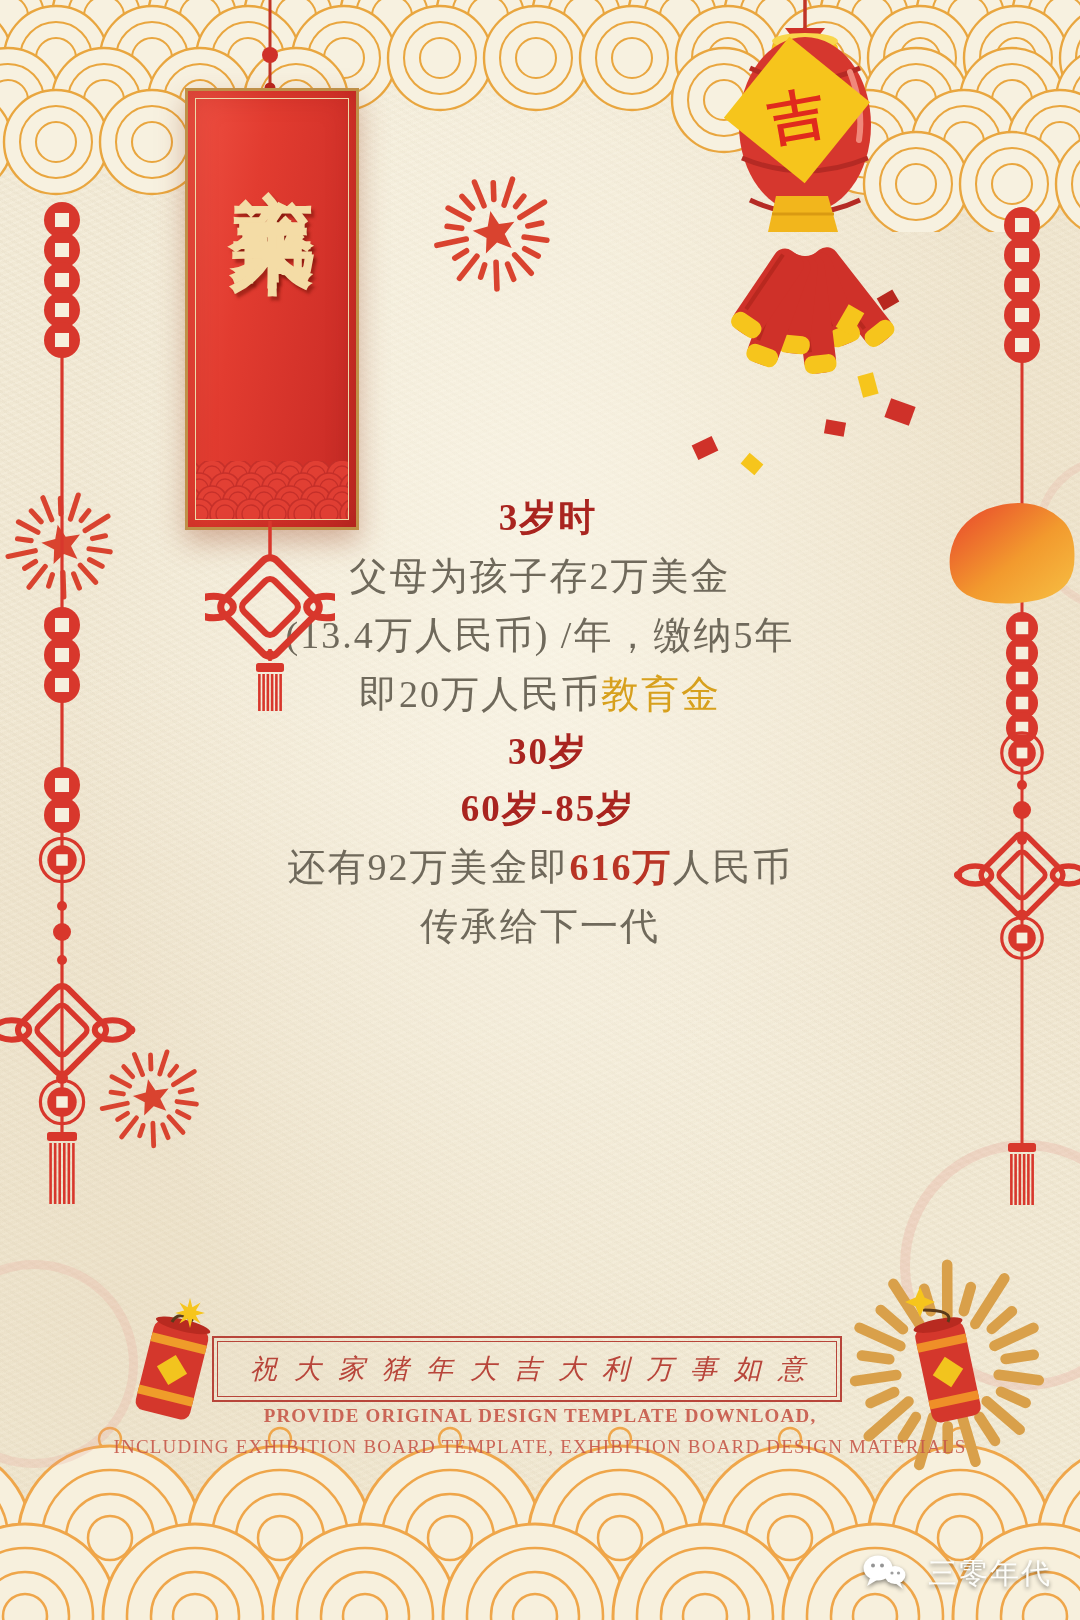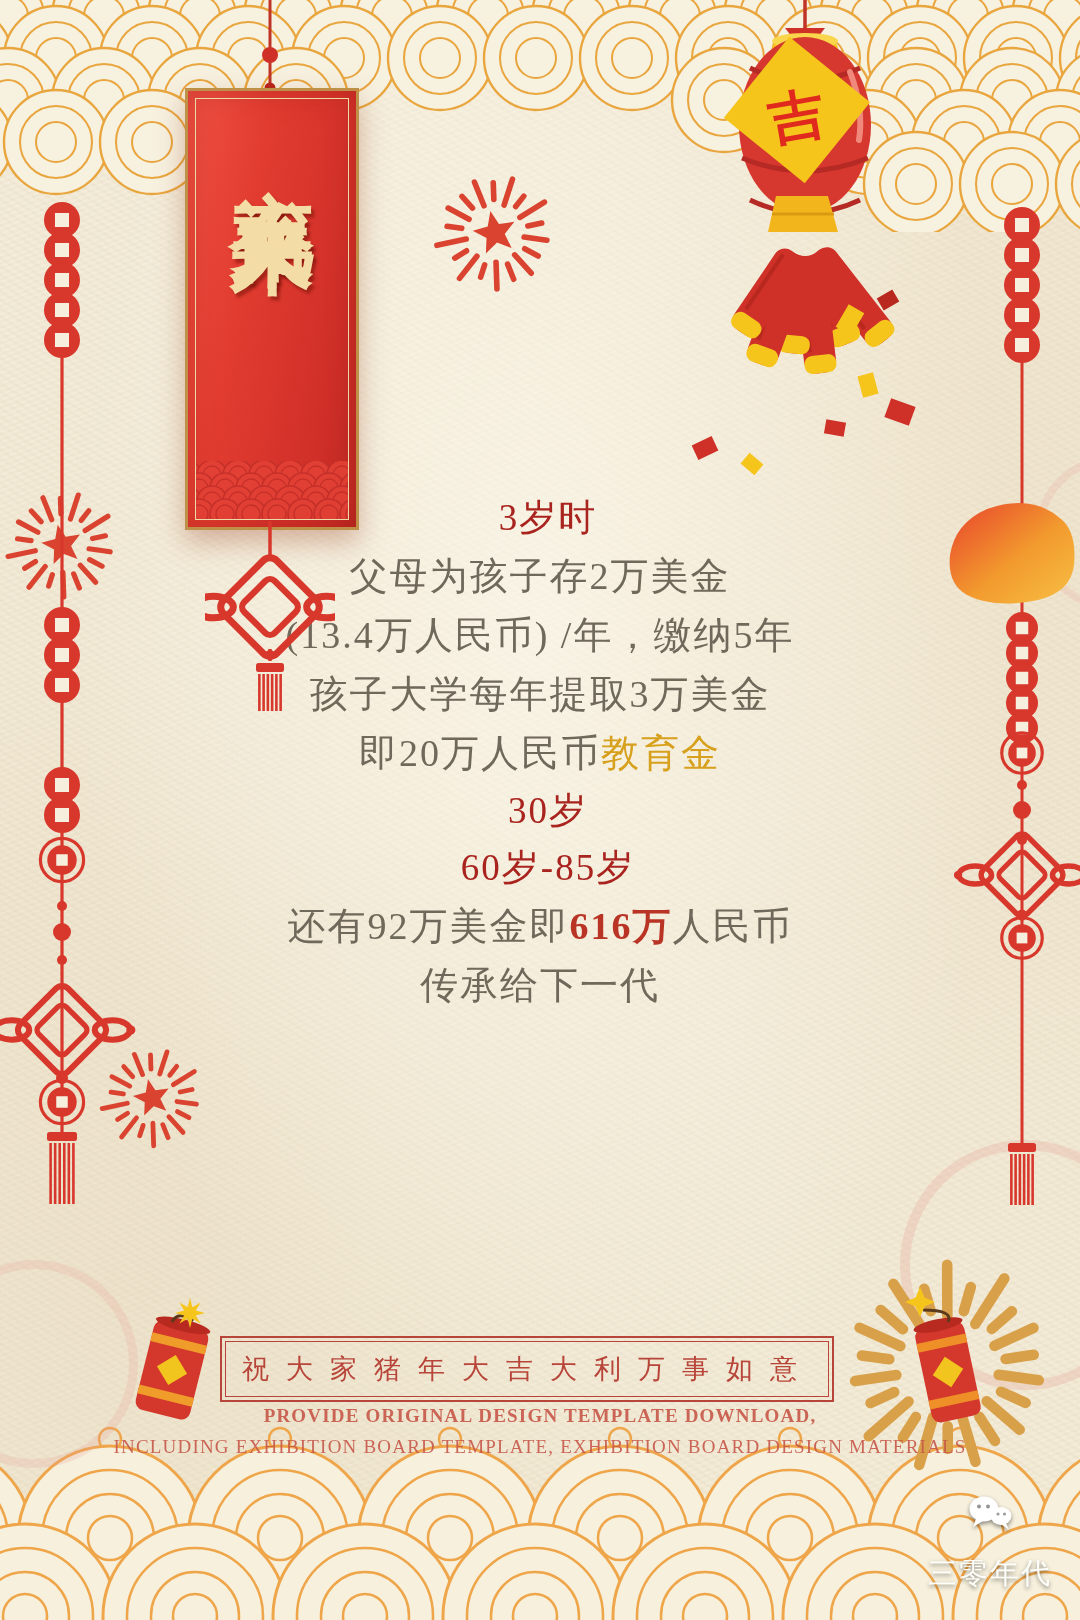--- a/index.html
+++ b/index.html
@@ -21,38 +21,38 @@
     box-shadow:0 12px 26px rgba(150,60,30,.35), inset 0 0 30px rgba(120,10,5,.25);}
   .scroll-inner{position:absolute;inset:7px;border:1.5px solid #ecd9a8;overflow:hidden;}
   .scroll-title{position:absolute;left:50%;top:22px;transform:translateX(-50%);
     writing-mode:vertical-rl;text-orientation:upright;
     font-size:84px;font-weight:700;line-height:1.0;letter-spacing:8px;
     color:var(--scroll-text);text-shadow:3px 4px 3px rgba(120,20,10,.55);}
   .scroll-waves{position:absolute;left:0;right:0;bottom:0;height:58px;width:100%;opacity:.9;}
   
   .content{position:absolute;left:0;right:0;top:497px;text-align:center;z-index:3;}
   .section{margin-bottom:2px;}
-  .section-heading{font-size:37px;line-height:42px;font-weight:400;color:var(--heading);
+  .section-heading{font-size:37px;line-height:42px;font-weight:700;color:var(--heading);
     letter-spacing:2px;margin:0 0 15px 16px;}
   .section-line{font-size:38px;line-height:44px;color:var(--body);letter-spacing:2px;margin:11px 0 15px 0;}
   .seg-default{color:var(--body);}
   .seg-gold{color:var(--gold);}
   .seg-red{color:var(--accent);font-weight:700;}
   
   .banner{position:absolute;left:527px;top:1336px;transform:translateX(-50%);z-index:3;
     border:2.5px solid var(--banner);padding:3px;background:rgba(255,255,255,0.02);}
-  .banner-in{border:1.5px solid var(--banner);padding:9px 14px 9px 16px;white-space:nowrap;}
+  .banner-in{border:1.5px solid var(--banner);padding:9px 14px 9px 32px;white-space:nowrap;font-style:italic;}
   .banner-in span{font-size:27px;color:var(--banner);letter-spacing:17px;font-weight:500;}
   
   .eng{position:absolute;left:0;right:0;text-align:center;color:var(--english);
     font-size:19px;letter-spacing:1.2px;opacity:.9;z-index:3;}
   .eng1{top:1405px;font-weight:bold;} .eng2{top:1436px;}
   
-  .watermark{position:absolute;right:28px;bottom:26px;z-index:6;display:flex;align-items:center;gap:21px;
-    filter:drop-shadow(0 2px 2px rgba(0,0,0,.45));flex-direction:column;}
+  .watermark{position:absolute;right:28px;bottom:26px;z-index:6;display:flex;align-items:flex-start;gap:21px;
+    filter:drop-shadow(0 2px 2px rgba(0,0,0,.45));}
   .wm-text{font-family:"Liberation Sans","DejaVu Sans",sans-serif;font-size:29px;color:#fdfdfa;letter-spacing:2px;}
   
   .ring{position:absolute;border-radius:50%;z-index:0;}
   .ring1{left:900px;top:1140px;width:230px;height:230px;border:10px solid rgba(231,160,150,.28);}
   .ring2{left:-70px;top:1260px;width:190px;height:190px;border:9px solid rgba(231,160,150,.22);}
   .ring3{left:1035px;top:455px;width:140px;height:140px;border:8px solid rgba(231,160,150,.20);}
   
   .lantern-char{position:absolute;left:765px;top:80px;width:64px;text-align:center;z-index:3;
     font-size:56px;font-weight:700;color:#e02a1d;transform:rotate(-10deg);}
 </style>
@@ -665,21 +665,20 @@
       <line x1="75.64" y1="153" x2="75.64" y2="190" stroke="#d8372c" stroke-width="2.6"></line>
     </svg>
 
   <main id="content" class="content">
       <div class="section">
         <div class="section-heading">3岁时</div>
         <div class="section-line"><span class="seg-default">父母为孩子存2万美金</span></div>
         <div class="section-line"><span class="seg-default">(13.4万人民币) /年，缴纳5年</span></div>
       </div>
       <div class="section">
-        <div class="section-line"><span class="seg-default">孩子大学每年提取3万美金</span></div>
         <div class="section-line"><span class="seg-default">即20万人民币</span><span class="seg-gold">教育金</span></div>
       </div>
       <div class="section">
         <div class="section-heading">30岁</div>
       </div>
       <div class="section">
         <div class="section-heading">60岁-85岁</div>
       </div>
       <div class="section">
         <div class="section-line"><span class="seg-default">还有92万美金即</span><span class="seg-red">616万</span><span class="seg-default">人民币</span></div>

